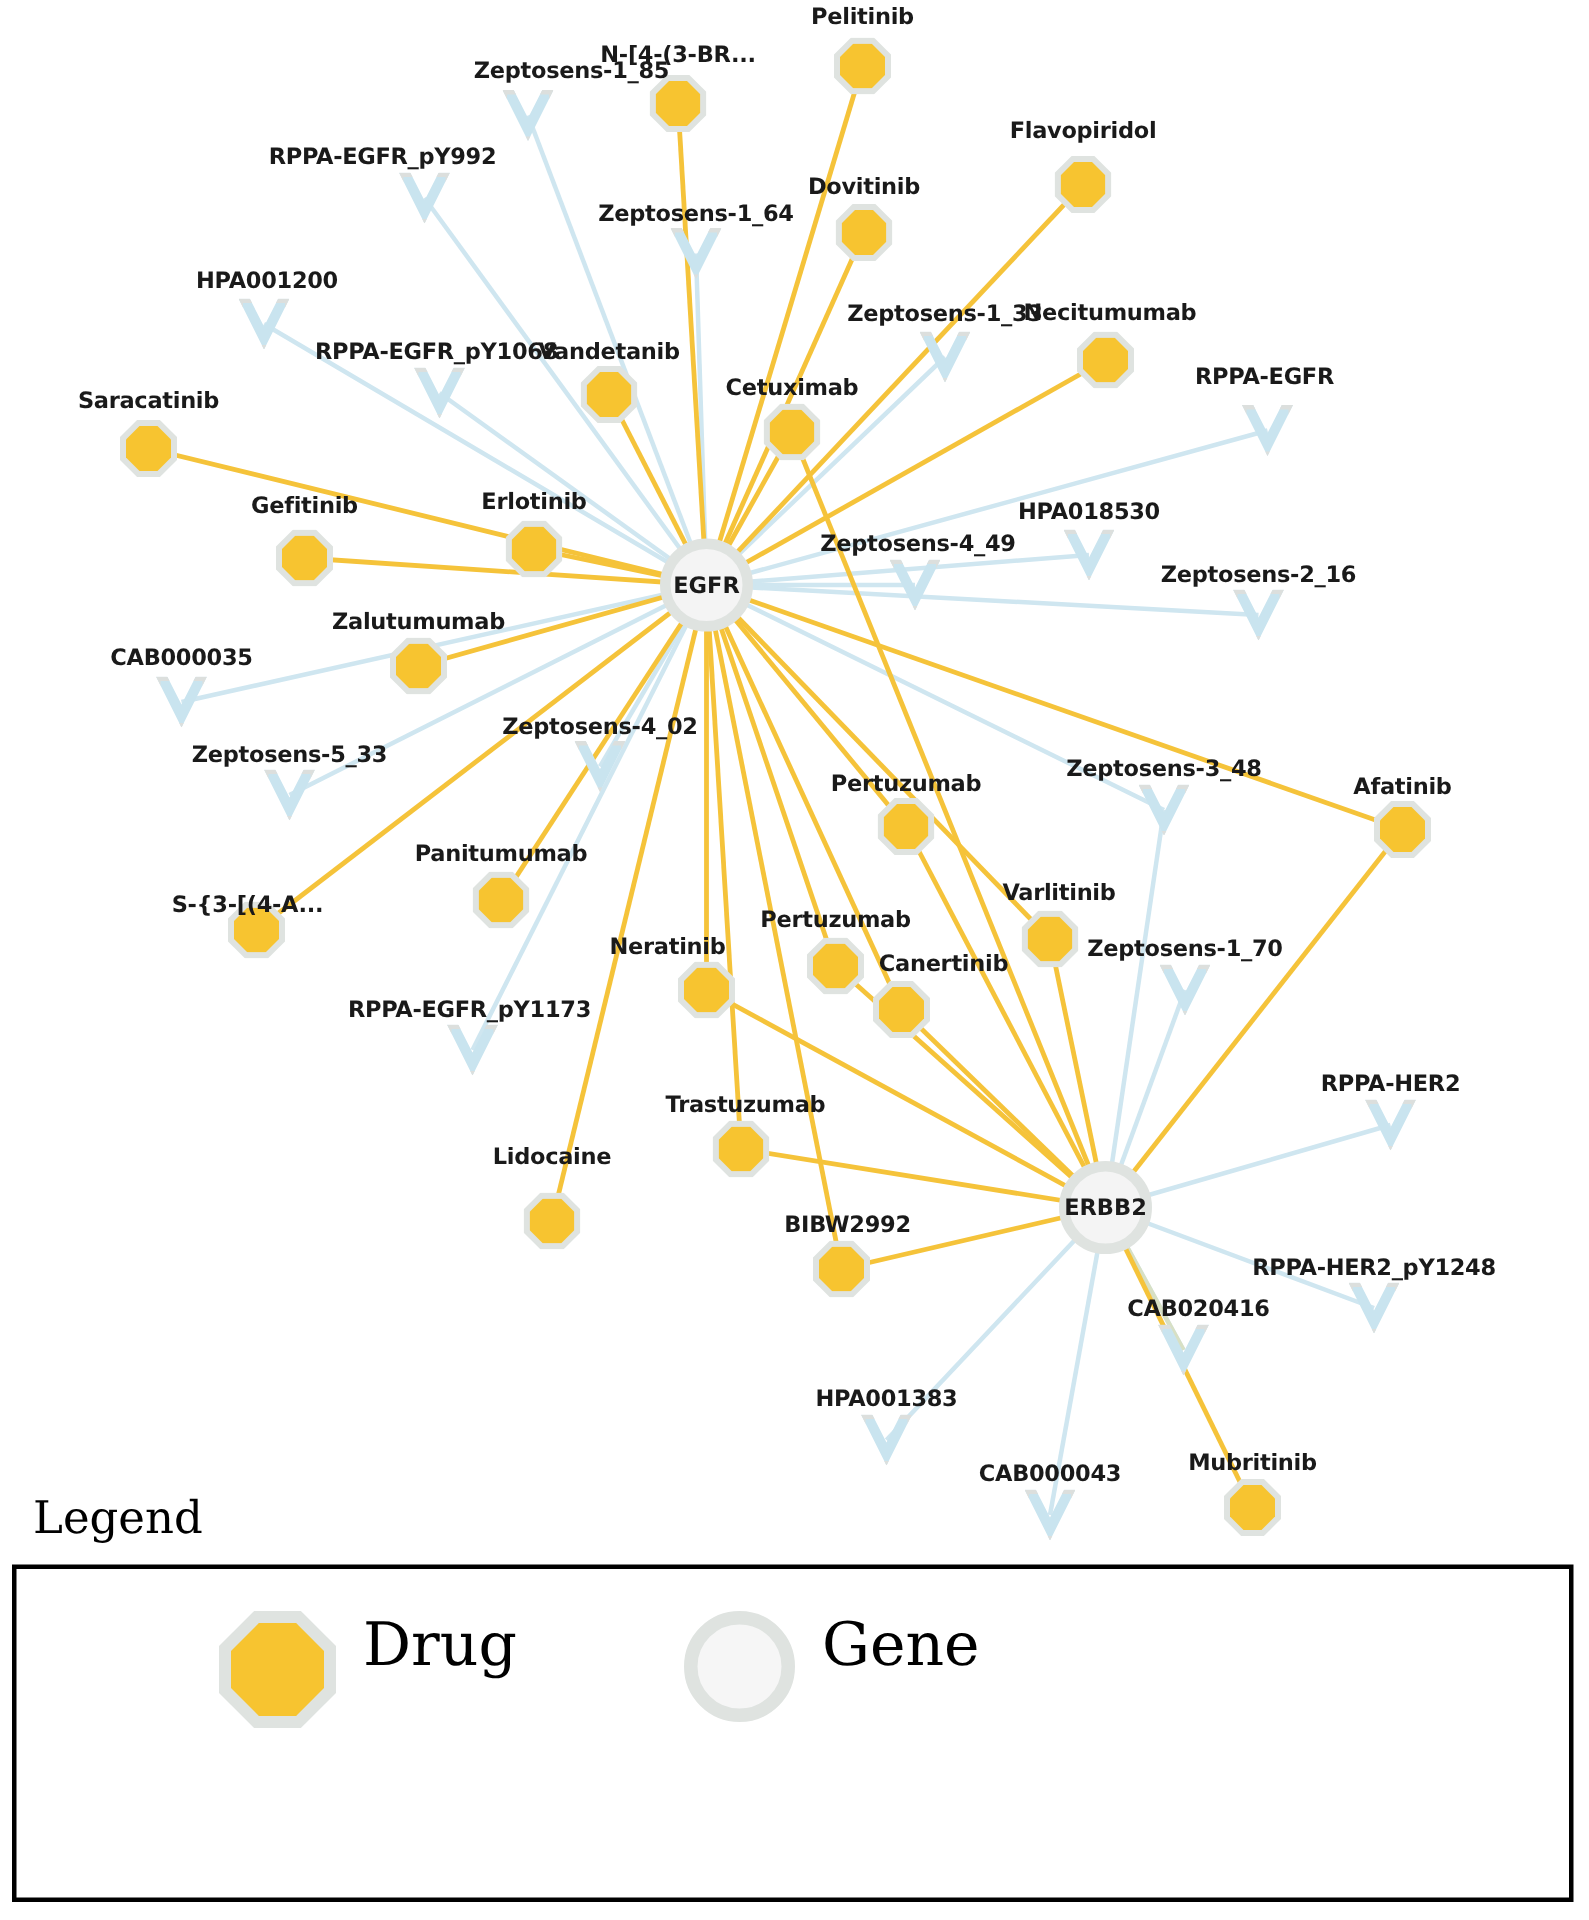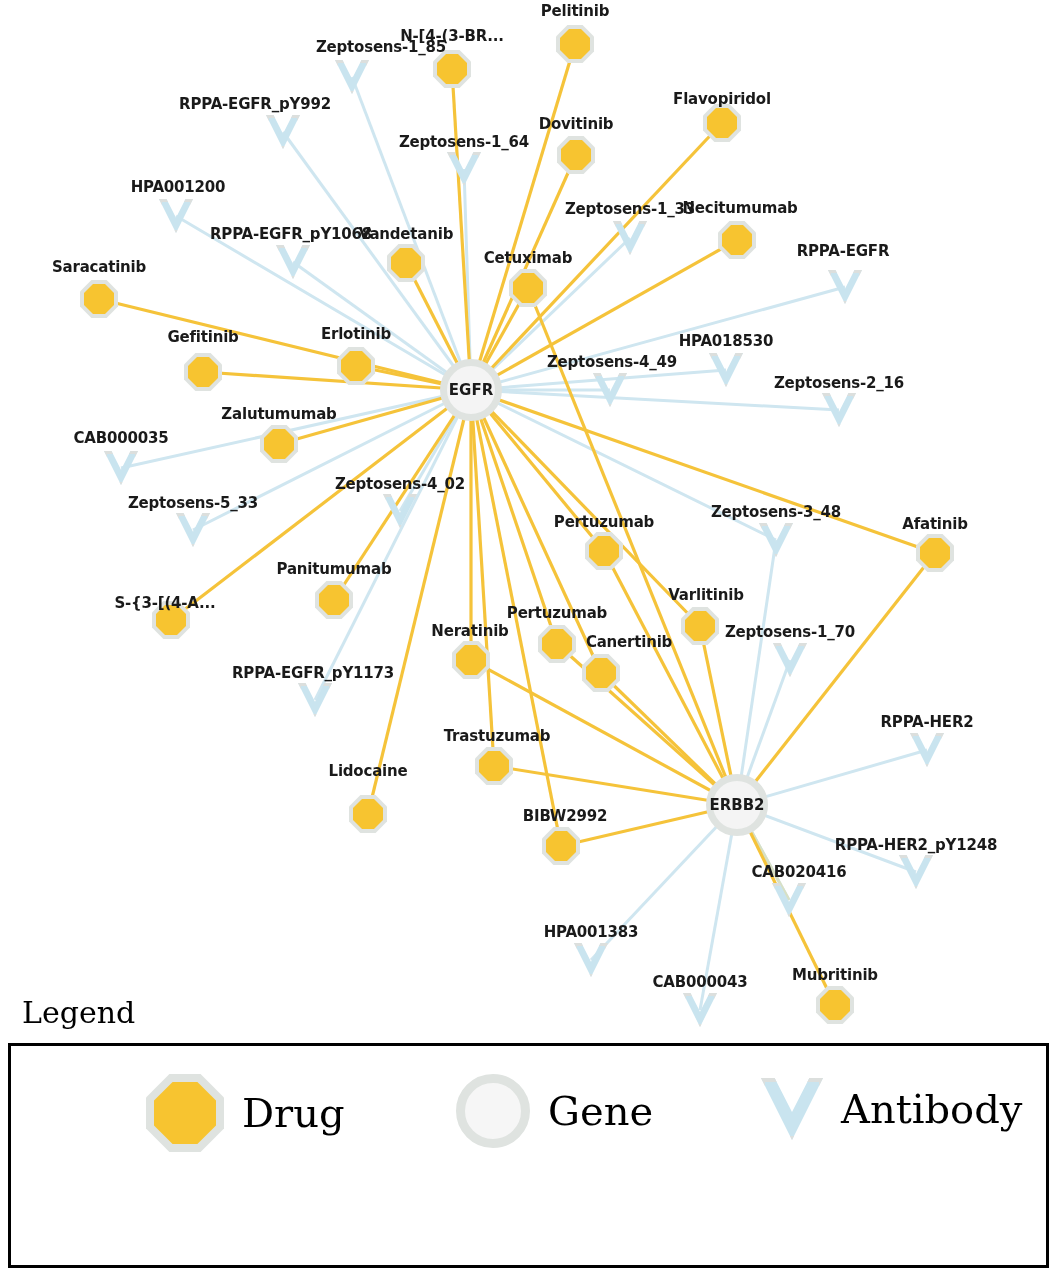--- a/index.html
+++ b/index.html
@@ -107,21 +107,20 @@
   .legend-row1 {
     position: absolute;
     top: 28px;
     left: 0;
     width: 100%;
     height: 90px;
   }
   .legend-item {
     position: absolute;
     display: flex;
-    align-items: center;
     gap: 18px;
     padding-left: 35px;
   }
   .legend-text {
     font-family: "DejaVu Serif", serif;
     font-size: 40px;
     color: #000;
   }
   .legend-drug-shape {
     width: 62px;
@@ -238,21 +237,21 @@
         <div class="drug-halo">
           <div class="drug-shape"></div>
         </div>
       </div>
       <div class="node-label" style="left: 452px; top: 45px;">N-[4-(3-BR...</div>
       <div class="node" style="left: 722px; top: 123px;">
         <div class="drug-halo">
           <div class="drug-shape"></div>
         </div>
       </div>
-      <div class="node-label" style="left: 722px; top: 108px;">Flavopiridol</div>
+      <div class="node-label" style="left: 722px; top: 96px;">Flavopiridol</div>
       <div class="node" style="left: 576px; top: 155px;">
         <div class="drug-halo">
           <div class="drug-shape"></div>
         </div>
       </div>
       <div class="node-label" style="left: 576px; top: 133px;">Dovitinib</div>
       <div class="node" style="left: 737px; top: 240px;">
         <div class="drug-halo">
           <div class="drug-shape"></div>
         </div>
@@ -328,21 +327,21 @@
         <div class="drug-halo">
           <div class="drug-shape"></div>
         </div>
       </div>
       <div class="node-label" style="left: 165px; top: 612px;">S-{3-[(4-A...</div>
       <div class="node" style="left: 471px; top: 660px;">
         <div class="drug-halo">
           <div class="drug-shape"></div>
         </div>
       </div>
-      <div class="node-label" style="left: 470px; top: 640px;">Neratinib</div>
+      <div class="node-label" style="left: 445px; top: 640px;">Neratinib</div>
       <div class="node" style="left: 601px; top: 673px;">
         <div class="drug-halo">
           <div class="drug-shape"></div>
         </div>
       </div>
       <div class="node-label" style="left: 629px; top: 651px;">Canertinib</div>
       <div class="node" style="left: 494px; top: 766px;">
         <div class="drug-halo">
           <div class="drug-shape"></div>
         </div>
@@ -468,20 +467,16 @@
     <div class="legend-item" style="left:100px; top:0;">
       <div class="legend-drug-halo">
         <div class="legend-drug-shape"></div>
       </div>
       <div class="legend-text">Drug</div>
     </div>
     <div class="legend-item" style="left:410px; top:0;">
       <div class="legend-gene-shape"></div>
       <div class="legend-text">Gene</div>
     </div>
-    <div class="legend-item" style="left:715px; top:4px;">
-      <div class="legend-ab-shape"></div>
-      <div class="legend-text">Antibody</div>
-    </div>
   </div>
   <div class="legend-row2">
   </div>
 </div>
 
 </body></html>

